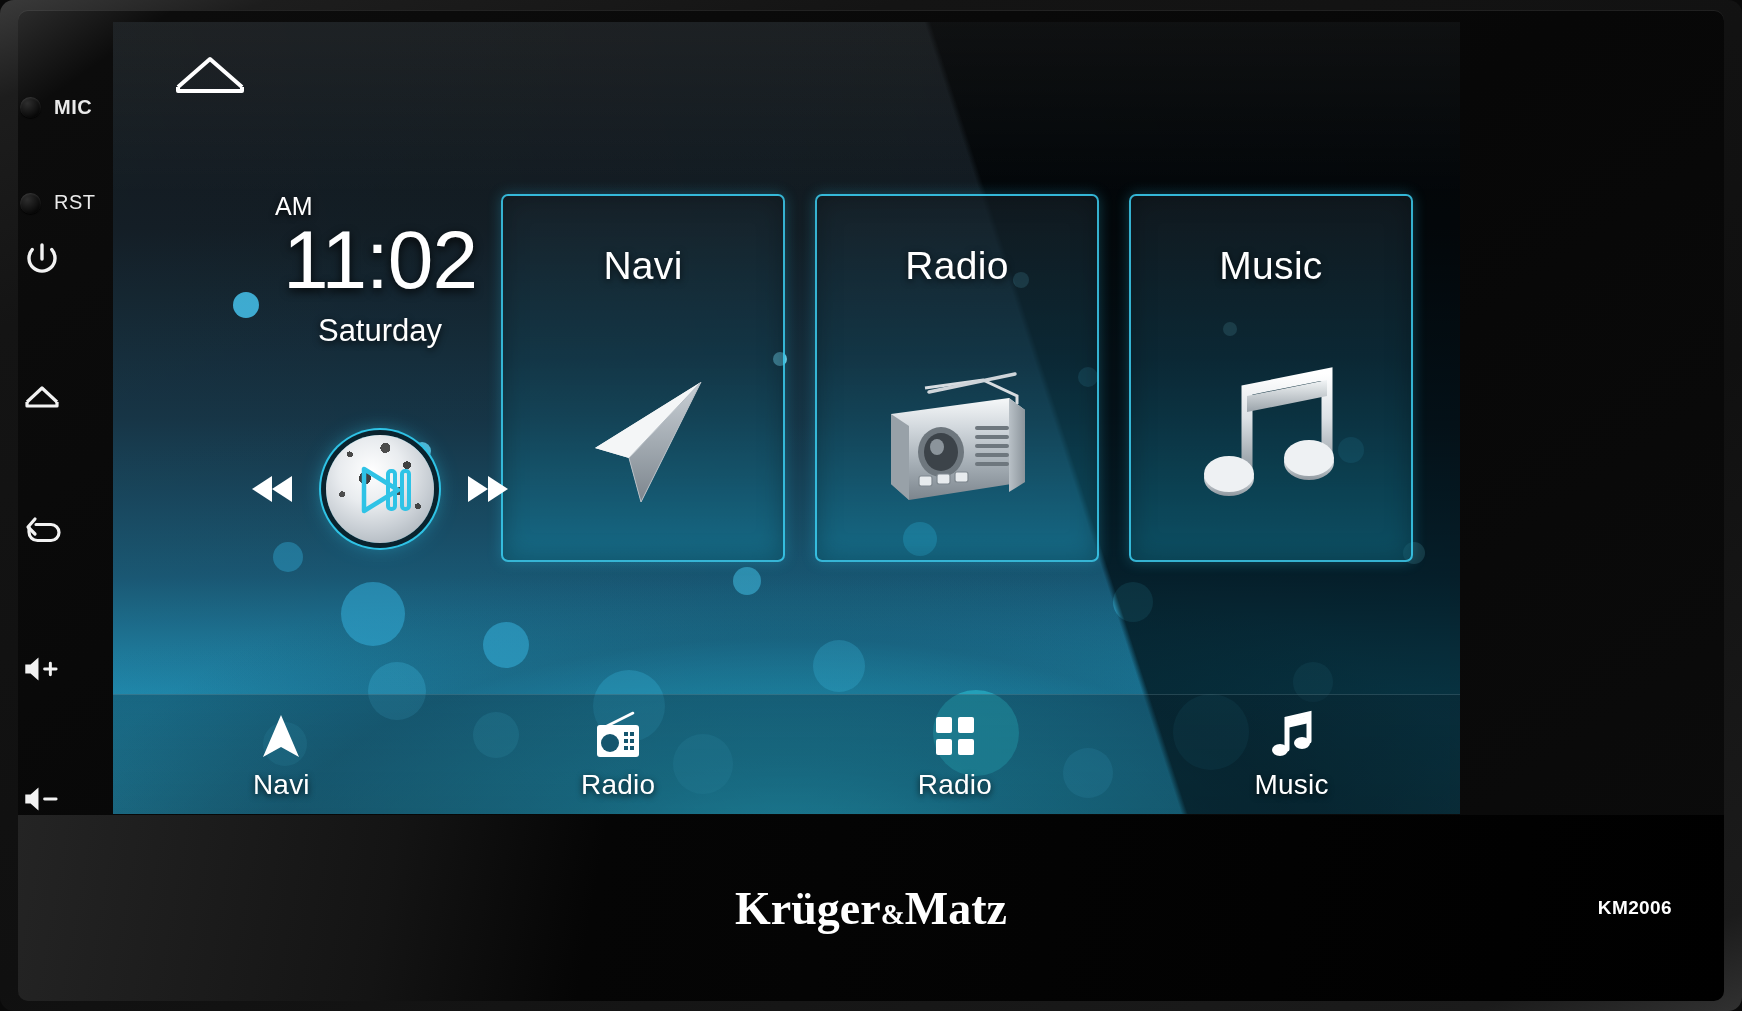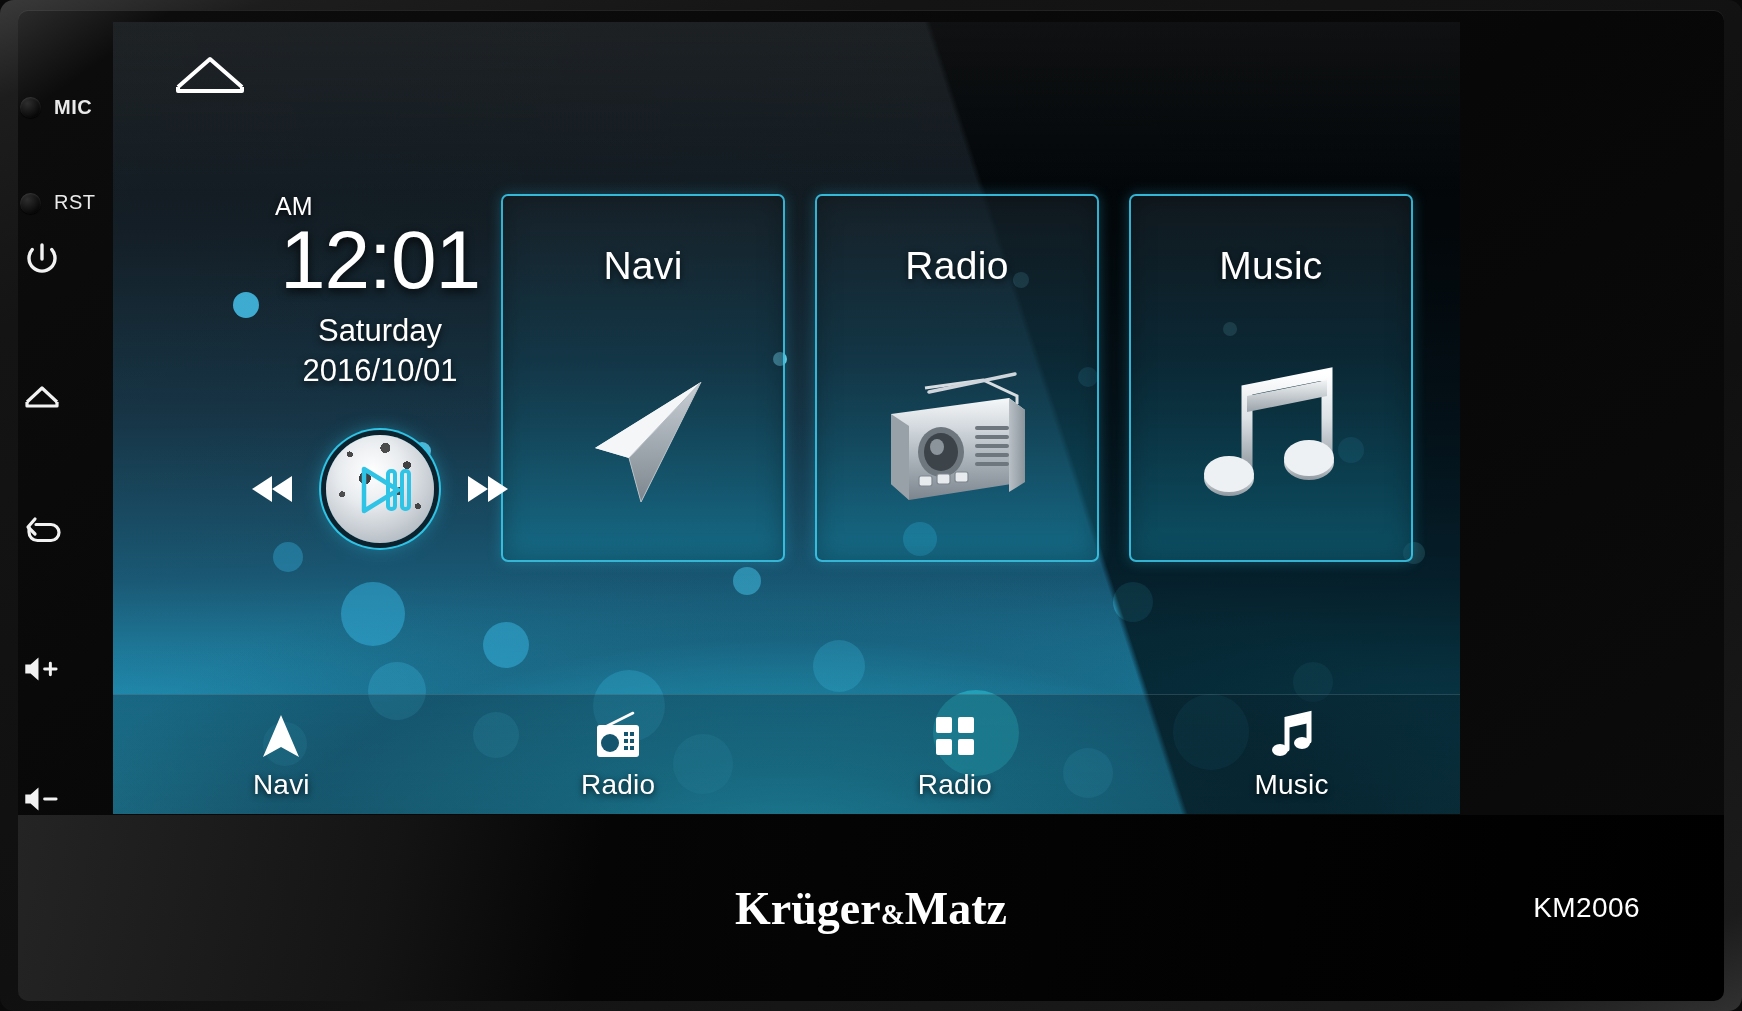--- a/index.html
+++ b/index.html
@@ -181,22 +181,22 @@
     background:linear-gradient(100deg,#242424 0%,#141414 22%,#050505 34%,#000 100%);
   }
   #brand{
     position:absolute; left:0; right:0; top:50%; transform:translateY(-50%);
     text-align:center; color:#fff;
     font-family:"Liberation Serif", serif;
     font-size:46px; font-weight:700; letter-spacing:0px;
   }
   #brand .amp{ font-size:29px; font-weight:700; vertical-align:baseline; }
   #model{
-    position:absolute; right:84px; top:50%; transform:translateY(-50%);
-    color:#fff; font-size:28px; font-weight:400; letter-spacing:.4px;
+    position:absolute; right:52px; top:50%; transform:translateY(-50%);
+    color:#fff; font-size:19px; font-weight:700; letter-spacing:.4px;
   }
 </style>
 </head>
 <body>
 
 <div id="device">
   <div id="bezel-inner"></div>
 
   <div id="rail">
 
@@ -292,23 +292,22 @@
         <svg viewBox="0 0 80 46">
           <path d="M8 40 L40 12 L72 40" stroke="#fff" stroke-width="4" fill="none" stroke-linejoin="round"></path>
           <path d="M8 40 L8 44 L72 44 L72 40" stroke="#fff" stroke-width="4" fill="none" stroke-linejoin="round"></path>
         </svg>
       </div>
 
     </div>
 
     <div id="clockw">
       <div id="cw-am">AM</div>
-      <div id="cw-time">12:01</div>
+      <div id="cw-time">11:02</div>
       <div id="cw-day">Saturday</div>
-      <div id="cw-date">2016/10/01</div>
     </div>
 
     <div id="media">
       <span class="mbtn">
         <svg viewBox="0 0 56 44">
           <path d="M26 22 L46 9 L46 35 Z" fill="#fff"></path>
           <path d="M6 22 L26 9 L26 35 Z" fill="#fff"></path>
         </svg>
       </span>
 

